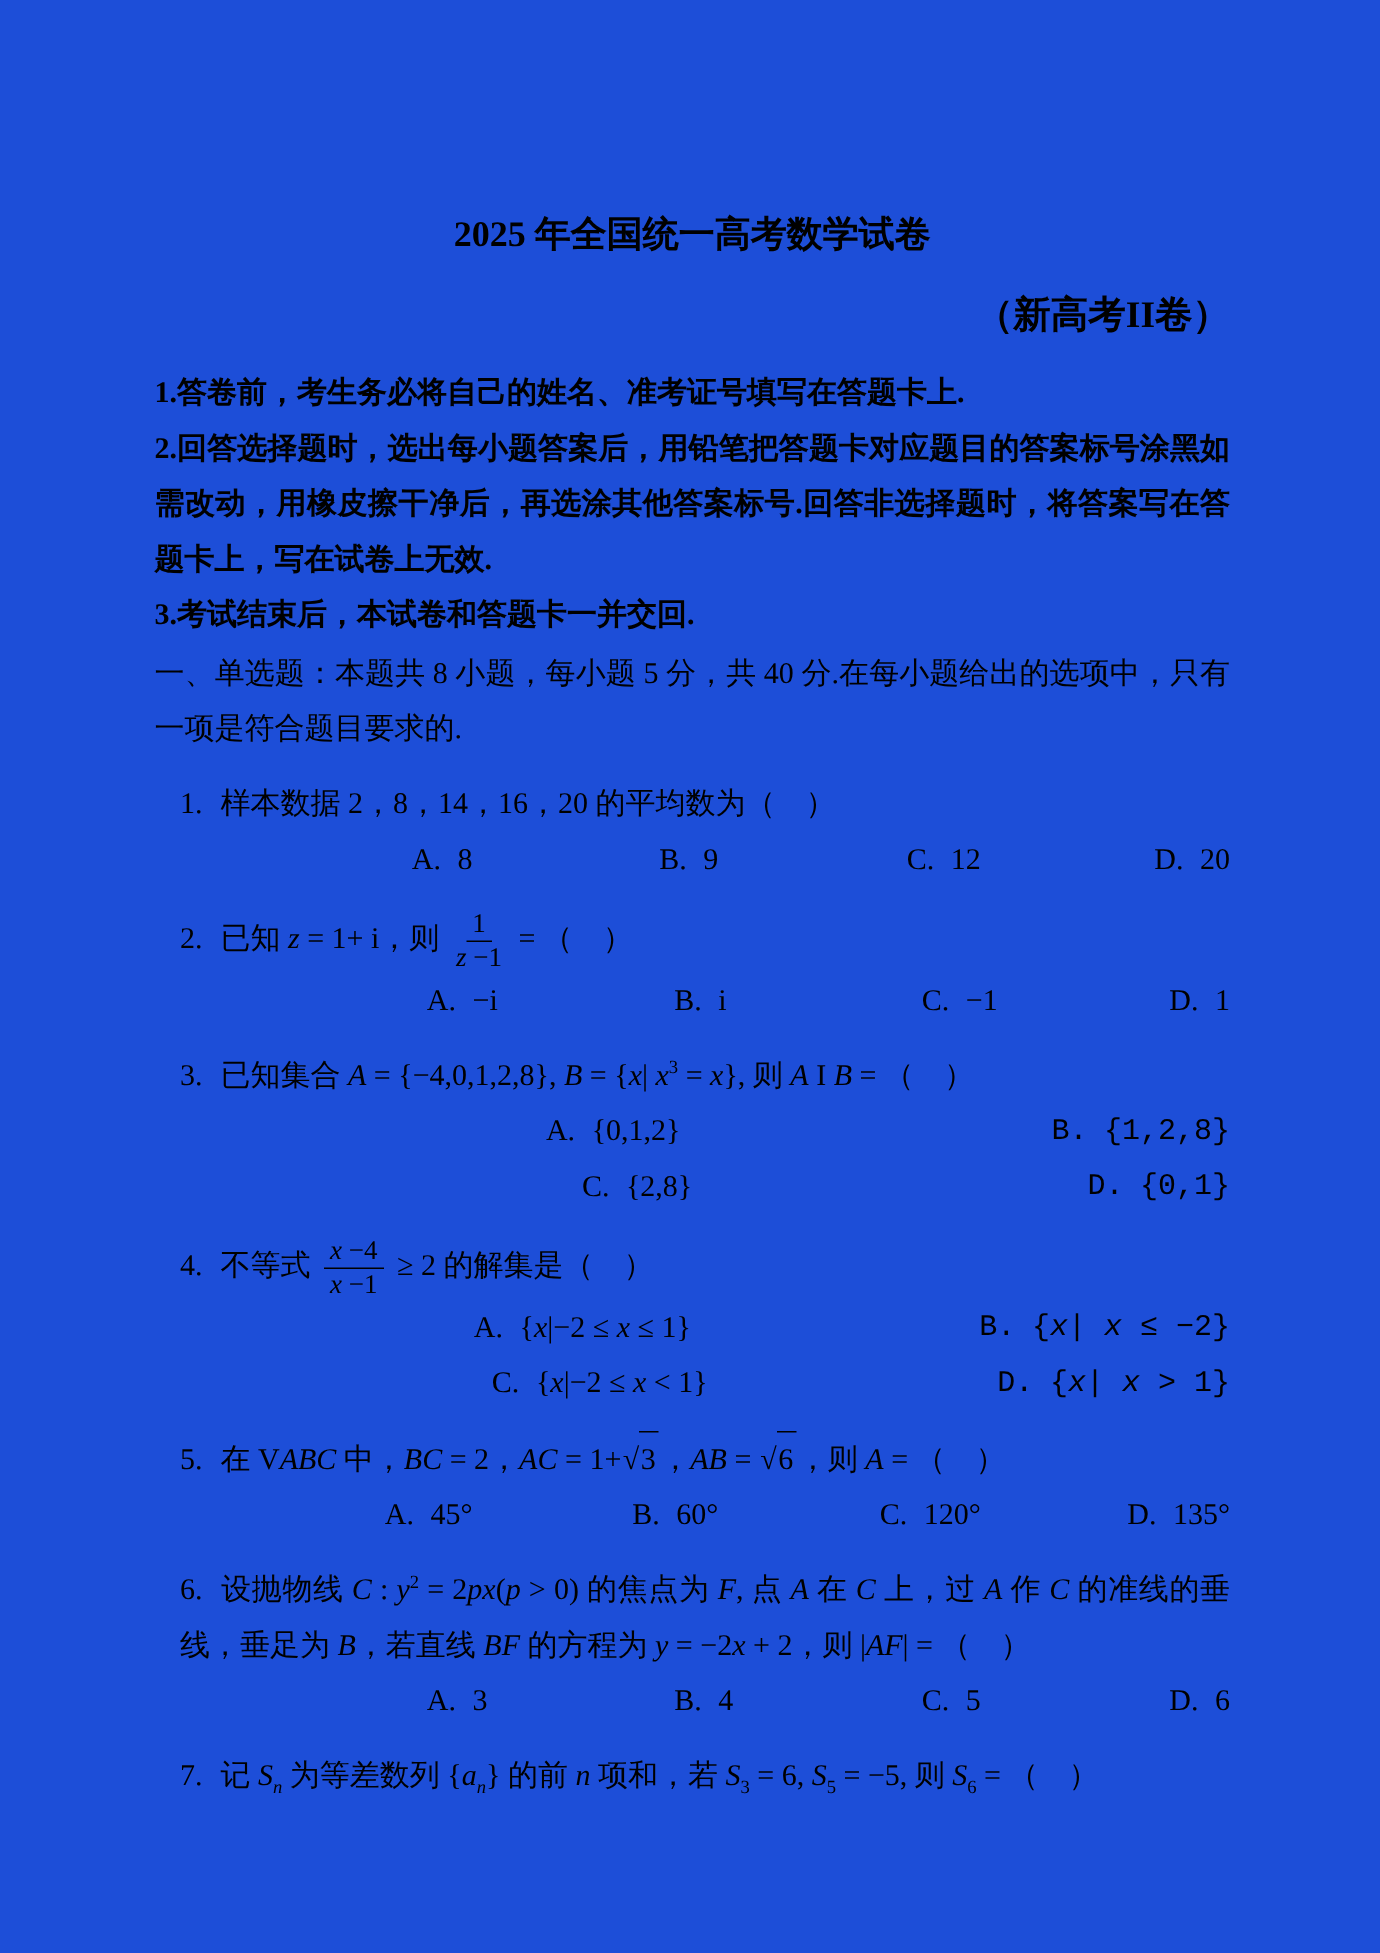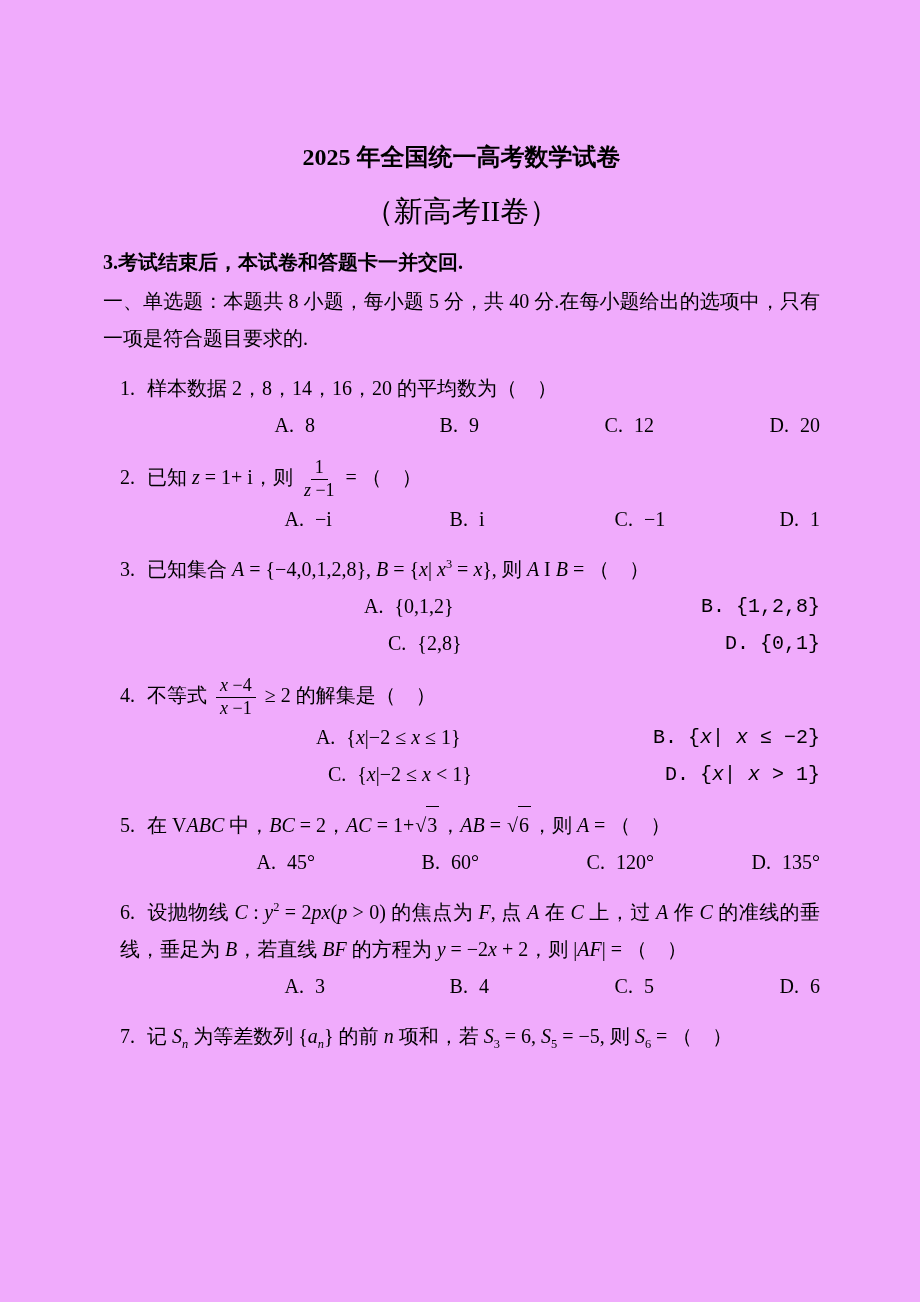--- a/index.html
+++ b/index.html
@@ -1,28 +1,28 @@
 <!DOCTYPE html>
 <html><head>
 <meta charset="utf-8">
 <style>
   html,body{margin:0;padding:0;background:#ffffff;}
   .page{
     position:relative;
     width:920px;height:1302px;
     box-sizing:border-box;
-    background:#f0abfc;
+    background:#1d4ed8;
     color:#000000;
     padding:142px 100px 0 103px;
     font-family:"Liberation Serif","DejaVu Serif",serif;
     font-size:20px;
     overflow:hidden;
   }
   h1.title{margin:0;text-align:center;font-size:24px;font-weight:bold;line-height:30px;}
-  h2.subtitle{margin:24px 0 0;text-align:center;font-size:29px;font-weight:normal;line-height:30px;}
+  h2.subtitle{margin:24px 0 0;text-align:right;font-size:25px;font-weight:bold;line-height:30px;}
   .notice{margin-top:18px;}
   .notice-heading{font-weight:bold;line-height:37px;}
   .notice-item{font-weight:bold;line-height:37px;text-align:justify;}
   .section-heading{font-weight:normal;line-height:37px;text-align:justify;margin-top:2px;}
   .question{margin-top:13px;padding-left:17px;}
   .stem{line-height:37px;text-align:justify;}
   .qnum{margin-right:12px;}
   .optrow{line-height:37px;padding-left:8px;display:flex;justify-content:flex-end;}
   .optrow .opt{display:inline-block;}
   .cols4 .opt{width:165px;}
@@ -46,20 +46,22 @@
   sub.msub{font-size:0.62em;vertical-align:sub;line-height:0;}
 </style>
 </head>
 <body>
 
 <div class="page">
   <h1 class="title">2025 年全国统一高考数学试卷</h1>
   <h2 class="subtitle">（新高考II卷）</h2>
 
   <div class="notice">
+    <div class="notice-item">1.答卷前，考生务必将自己的姓名、准考证号填写在答题卡上.</div>
+    <div class="notice-item">2.回答选择题时，选出每小题答案后，用铅笔把答题卡对应题目的答案标号涂黑如需改动，用橡皮擦干净后，再选涂其他答案标号.回答非选择题时，将答案写在答题卡上，写在试卷上无效.</div>
     <div class="notice-item">3.考试结束后，本试卷和答题卡一并交回.</div>
   </div>
 
   <div class="section-heading">一、单选题：本题共 8 小题，每小题 5 分，共 40 分.在每小题给出的选项中，只有一项是符合题目要求的.</div>
 
   <div id="questions">
       <div class="question">
         <div class="stem"><span class="qnum">1.</span><span class="mt">样本数据 2，8，14，16，20 的平均数为（　）</span></div>
         <div class="optrow cols4">
           <span class="opt"><span class="optlabel">A.</span><span class="mt">8</span></span>

